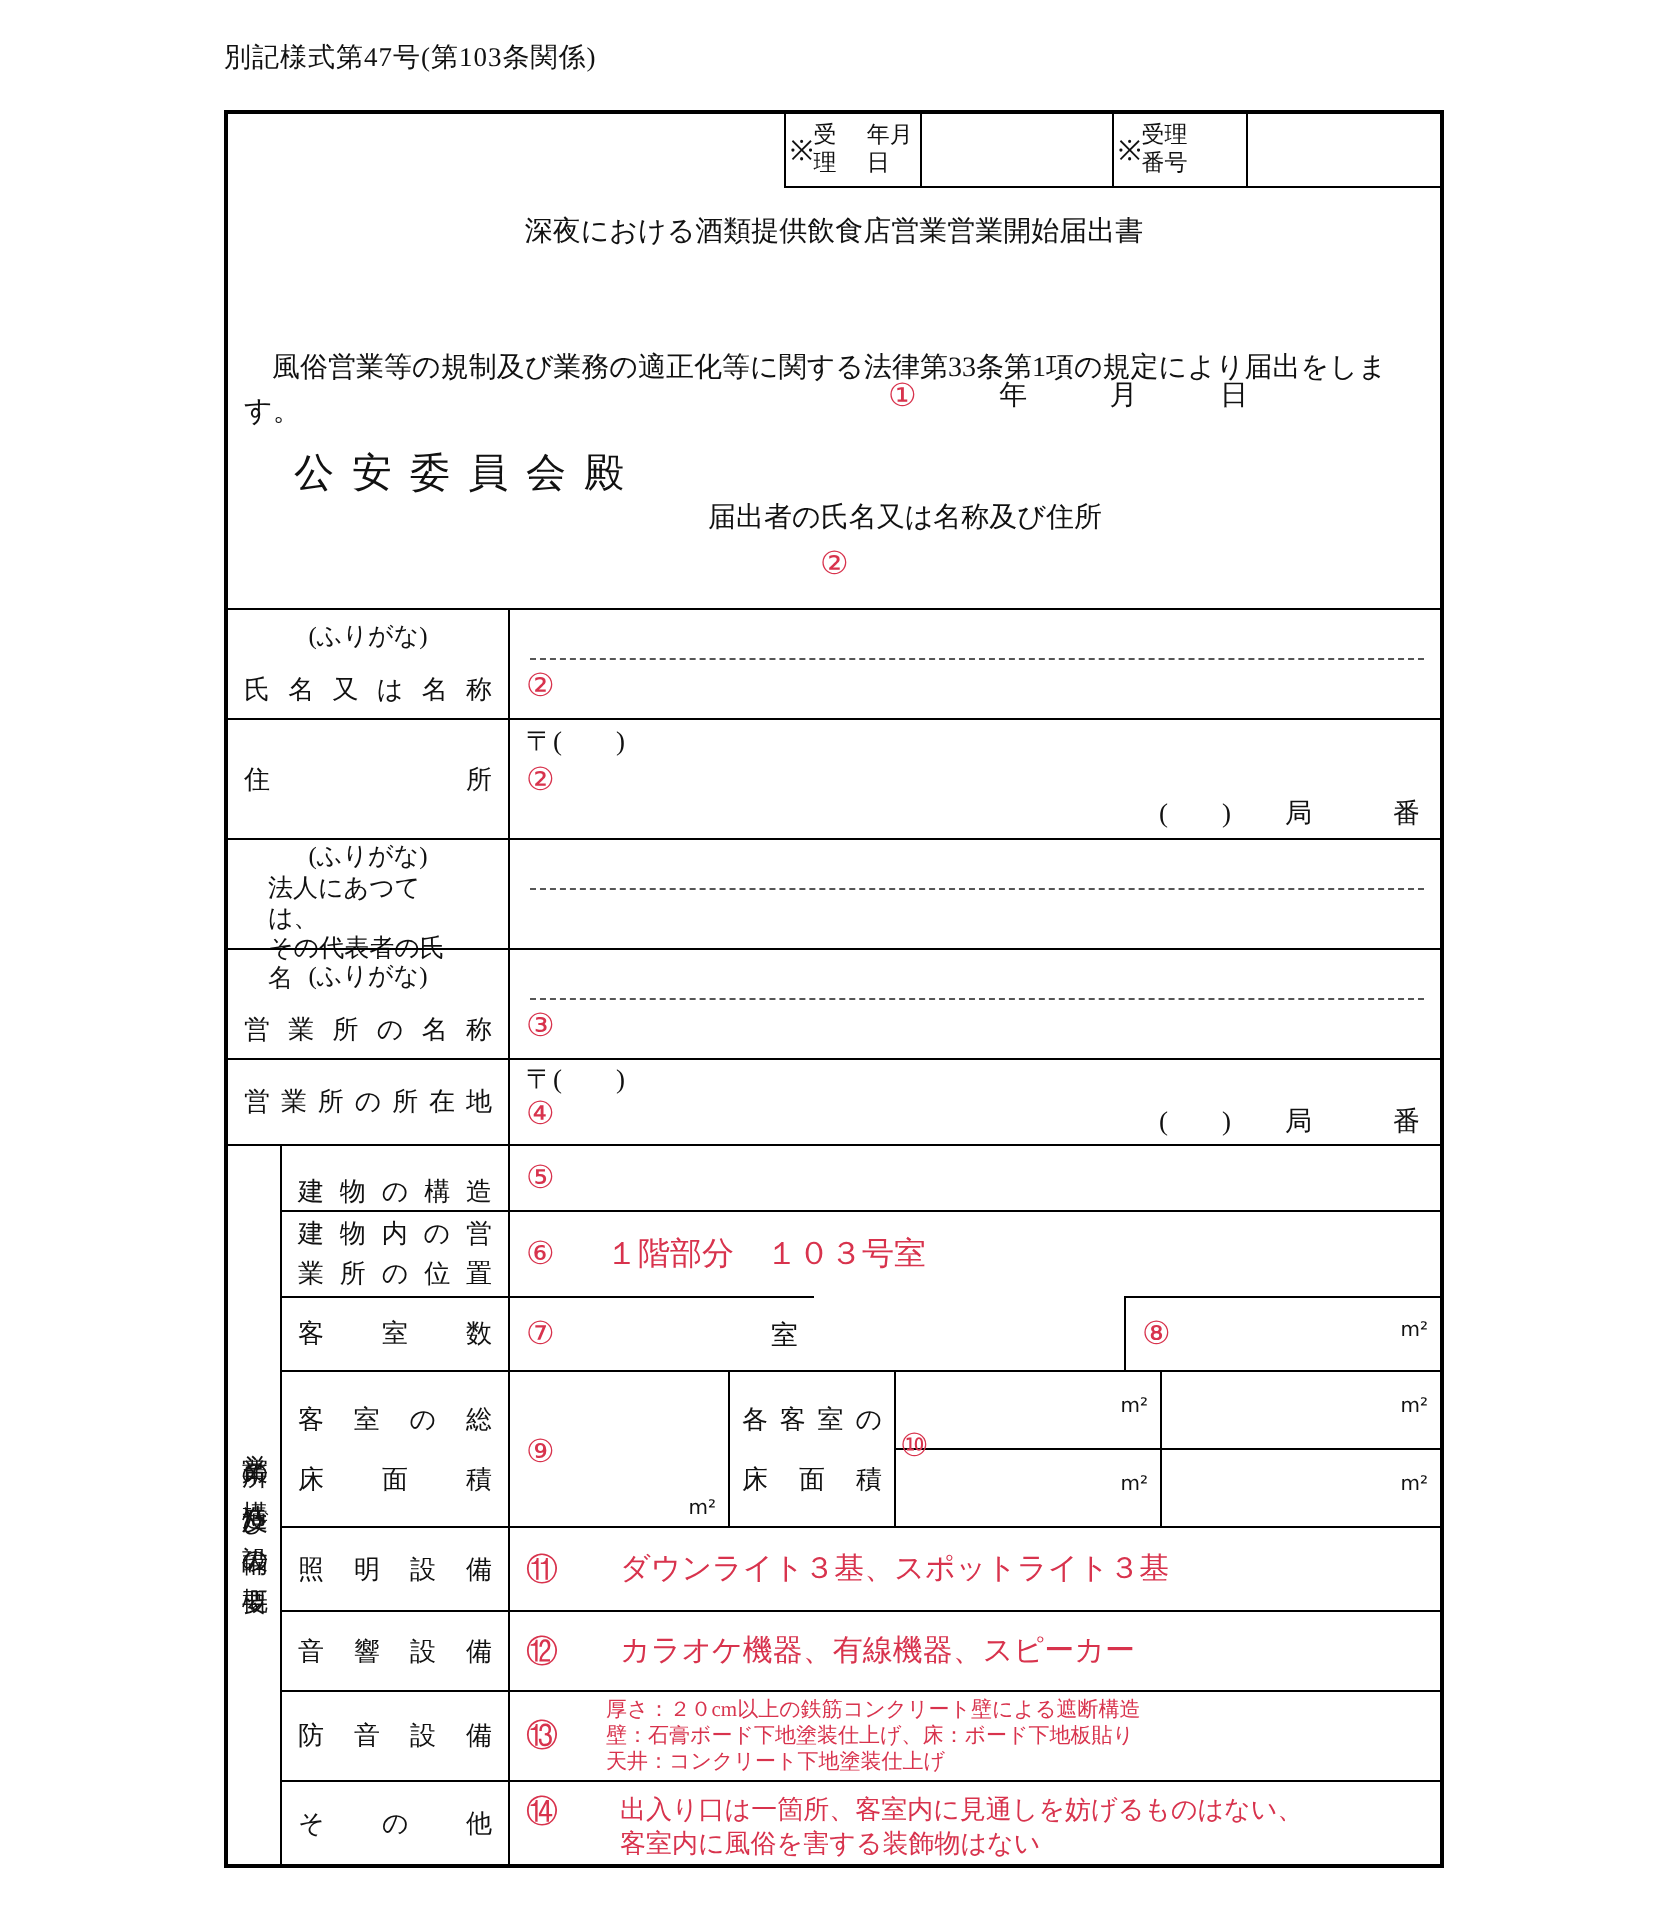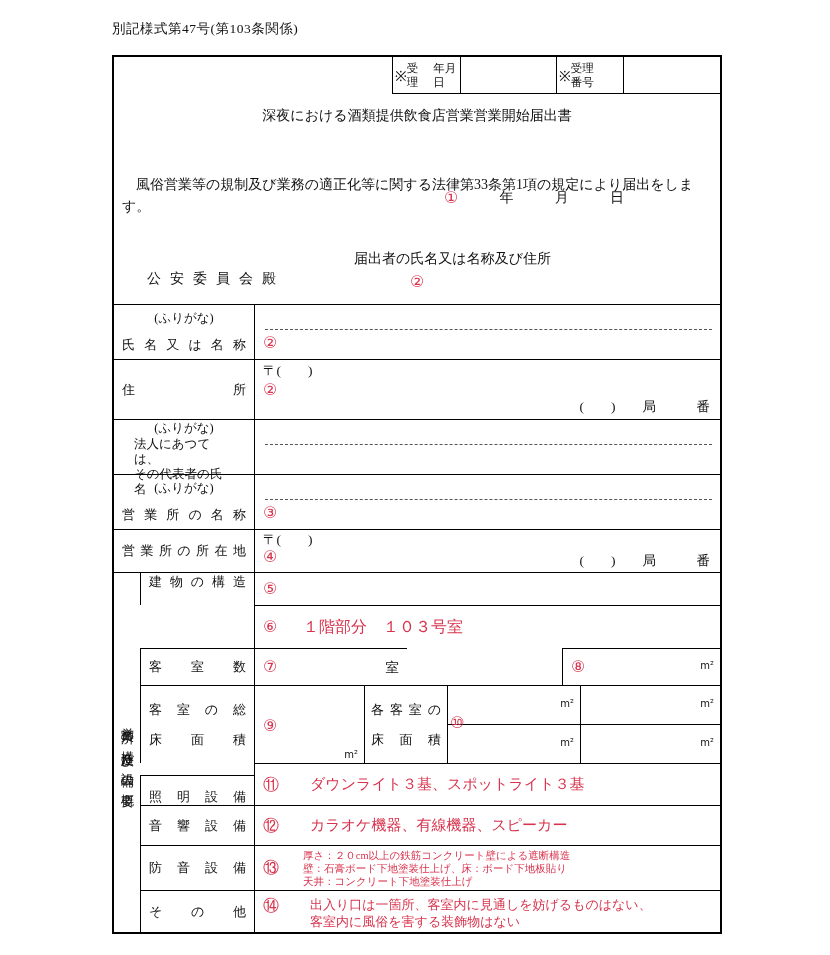--- a/index.html
+++ b/index.html
@@ -53,21 +53,21 @@
     <div class="center-title" style="top:50px;font-size:14px;">深夜における酒類提供飲食店営業営業開始届出書</div>
     <div class="abs" style="left:8px;right:8px;top:73px;font-size:14px;line-height:1.55;text-indent:1em;margin-top:44px;">風俗営業等の規制及び業務の適正化等に関する法律第33条第1項の規定により届出をします。</div>
 
     <div class="abs" style="left:330px;top:132px;width:180px;display:flex;justify-content:space-between;align-items:center;">
       <span class="num">①</span>
       <span style="font-size:14px;">年</span>
       <span style="font-size:14px;">月</span>
       <span style="font-size:14px;">日</span>
     </div>
 
-    <div class="abs" style="left:33px;top:166px;font-size:14px;letter-spacing:9px;margin-top:47px;">公安委員会殿</div>
+    <div class="abs" style="left:33px;top:166px;font-size:20px;letter-spacing:9px;">公安委員会殿</div>
     <div class="abs" style="left:240px;top:193px;font-size:14px;">届出者の氏名又は名称及び住所</div>
     <div class="num abs" style="left:296px;top:217px;">②</div>
 
     <div class="c nl labelcell" style="left:0;top:247px;width:140px;height:55px;">
       <div class="furi">(ふりがな)</div>
       <div class="jl">氏名又は名称</div>
     </div>
     <div class="c" style="left:140px;top:247px;width:466px;height:55px;">
       <div class="dash" style="top:24px;"></div>
       <span class="num abs" style="left:8px;top:30px;">②</span>
@@ -106,27 +106,31 @@
       <div class="jl">営業所の所在地</div>
     </div>
     <div class="c" style="left:140px;top:472px;width:466px;height:43px;">
       <span class="abs" style="left:8px;top:1px;font-size:13.5px;">〒(　　)</span>
       <span class="num abs" style="left:8px;top:19px;">④</span>
       <span class="abs" style="right:10px;bottom:2px;font-size:13.5px;">(　　)　　局　　　番</span>
     </div>
 
     <div class="c nl vert" style="left:0;top:515px;width:26px;height:360px;">営業所の構造及び設備の概要</div>
 
-    <div class="c labelcell" style="left:26px;top:515px;width:114px;height:33px;justify-content:flex-start;">
+    <div class="c labelcell" style="left:26px;top:515px;width:114px;height:33px;justify-content:flex-end;">
       <div class="jl">建物の構造</div>
     </div>
     <div class="c" style="left:140px;top:515px;width:466px;height:33px;">
       <span class="num abs" style="left:8px;top:8px;">⑤</span>
     </div>
 
+    <div class="c labelcell" style="left:26px;top:548px;width:114px;height:43px;justify-content:center;gap:2px;">
+      <div class="jl">建物内の営</div>
+      <div class="jl">業所の位置</div>
+    </div>
     <div class="c" style="left:140px;top:548px;width:466px;height:43px;">
       <span class="num abs" style="left:8px;top:13px;">⑥</span>
       <span class="red abs" style="left:48px;top:11px;font-size:16px;">１階部分　１０３号室</span>
     </div>
 
     <div class="c labelcell" style="left:26px;top:591px;width:114px;height:37px;justify-content:center;">
       <div class="jl">客室数</div>
     </div>
     <div class="c" style="left:140px;top:591px;width:153px;height:37px;">
       <span class="num abs" style="left:8px;top:10px;">⑦</span>
@@ -156,21 +160,21 @@
       <span class="sqm" style="right:6px;top:12px;">m²</span>
     </div>
     <div class="c" style="left:333px;top:667px;width:133px;height:39px;">
       <span class="sqm" style="right:6px;top:12px;">m²</span>
     </div>
     <div class="c" style="left:466px;top:667px;width:140px;height:39px;">
       <span class="sqm" style="right:6px;top:12px;">m²</span>
     </div>
     <span class="num abs" style="left:336px;top:658px;background:transparent;">⑩</span>
 
-    <div class="c labelcell" style="left:26px;top:706px;width:114px;height:42px;justify-content:center;margin-top:12px;">
+    <div class="c labelcell" style="left:26px;top:706px;width:114px;height:42px;justify-content:center;">
       <div class="jl">照明設備</div>
     </div>
     <div class="c" style="left:140px;top:706px;width:466px;height:42px;">
       <span class="num abs" style="left:8px;top:13px;">⑪</span>
       <span class="red abs" style="left:55px;top:11px;font-size:15px;">ダウンライト３基、スポットライト３基</span>
     </div>
 
     <div class="c labelcell" style="left:26px;top:748px;width:114px;height:40px;justify-content:center;">
       <div class="jl">音響設備</div>
     </div>

